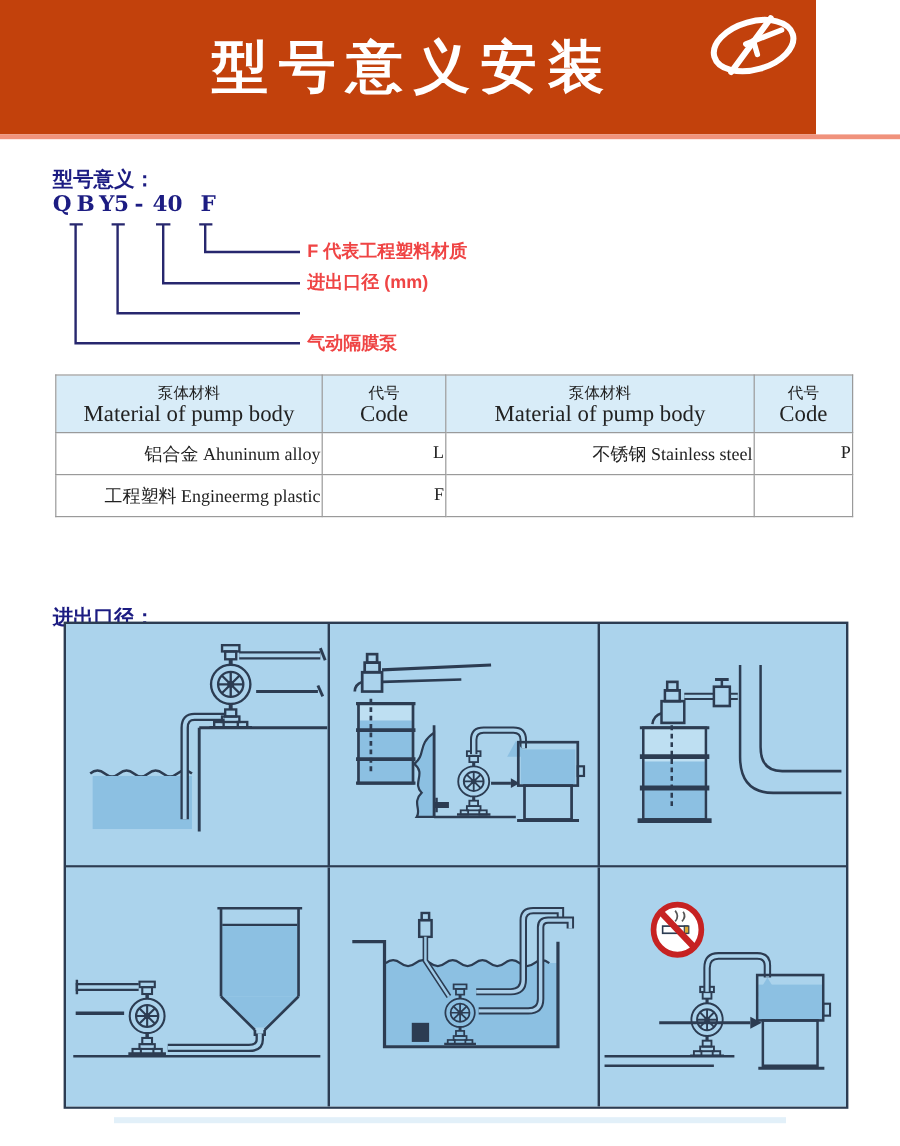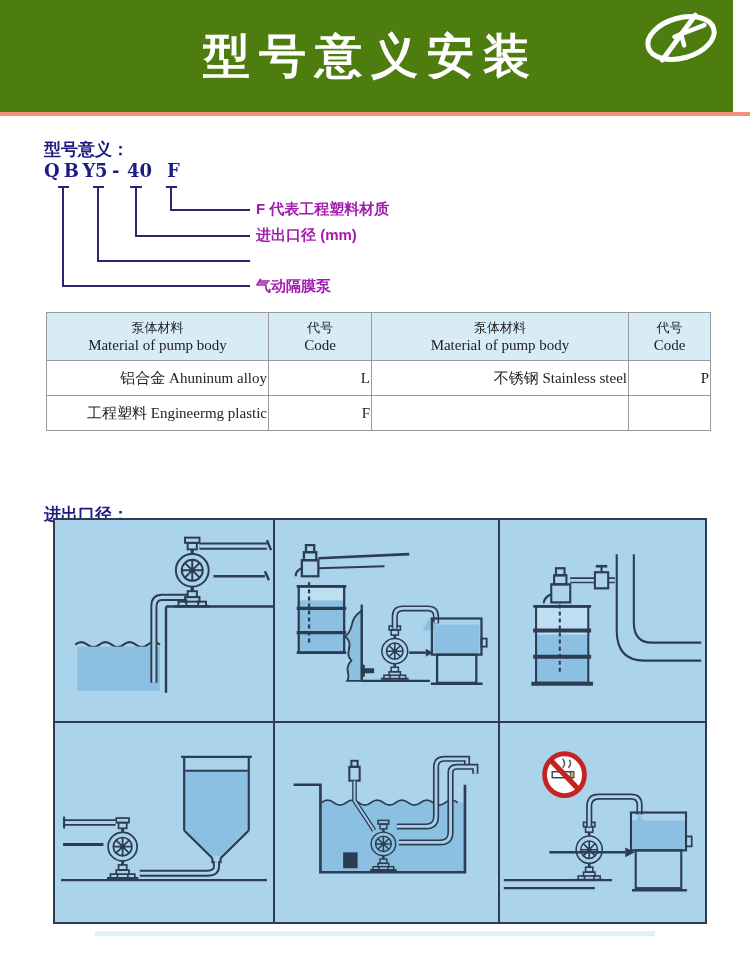--- a/index.html
+++ b/index.html
@@ -1,42 +1,42 @@
 <!DOCTYPE html>
 <html><head>
 <meta charset="utf-8">
 <style>
   html,body{margin:0;padding:0;background:#e9e9e9;}
   body{font-family:"Liberation Sans", sans-serif;}
   #page{position:relative;width:750px;height:955px;background:#ffffff;margin:0 auto;overflow:hidden;}
 
   
-  .banner{position:absolute;left:0;top:0;width:733px;height:112px;background:#4d7c0f;}
+  .banner{position:absolute;left:0;top:0;width:680px;height:112px;background:#c2410c;}
   .banner-title{position:absolute;left:0;top:0;width:100%;height:112px;display:flex;align-items:center;justify-content:center;
     color:#ffffff;font-size:47px;font-weight:900;letter-spacing:9px;text-indent:9px;}
   .banner-strip{position:absolute;left:0;top:112px;width:750px;height:4px;background:#f0927c;}
   .logo{position:absolute;right:12px;top:8px;}
 
   
   .sec-heading{position:absolute;left:44px;color:#1c1c82;font-size:17px;font-weight:bold;margin-top:14px;}
 
   
   .code-part{position:absolute;top:160px;color:#1c1c82;font-size:18px;font-weight:bold;
     font-family:"DejaVu Serif", serif;}
   .code-qby{letter-spacing:4px;}
   .conn-svg{position:absolute;left:0;top:0;pointer-events:none;}
-  .anno{position:absolute;left:256px;color:#a21caf;font-size:15px;font-weight:bold;white-space:nowrap;}
+  .anno{position:absolute;left:256px;color:#ef4444;font-size:15px;font-weight:bold;white-space:nowrap;}
 
   
   .mat-table{position:absolute;left:46px;top:312px;width:664px;border-collapse:collapse;table-layout:fixed;}
   .mat-table th,.mat-table td{border:1px solid #9a9a9a;text-align:center;vertical-align:middle;color:#222;}
   .mat-table th{background:#d8ecf8;font-weight:normal;height:45px;padding:1px 0;}
   .mat-table td{height:32px;font-family:"Liberation Serif", serif;font-size:15px;text-align:right;}
   .th-zh{display:block;font-size:13px;line-height:17px;}
-  .th-en{display:block;font-family:"Liberation Serif", serif;font-size:15px;line-height:19px;}
+  .th-en{display:block;font-family:"Liberation Serif", serif;font-size:19px;line-height:19px;}
   .code-cell{font-size:21px;font-family:"Liberation Serif", serif;}
 
   
   .install-grid{position:absolute;left:53px;top:518px;width:654px;height:406px;border:2px solid #2c3c52;
     box-sizing:border-box;display:grid;grid-template-columns:220px 225px 205px;grid-template-rows:203px 199px;}
   .gcell{background:#abd3ec;border-right:2px solid #2c3c52;border-bottom:2px solid #2c3c52;box-sizing:border-box;overflow:hidden;}
   .gcell:nth-child(3n){border-right:none;}
   .gcell:nth-child(n+4){border-bottom:none;}
   .gcell svg{display:block;width:100%;height:100%;}
 

